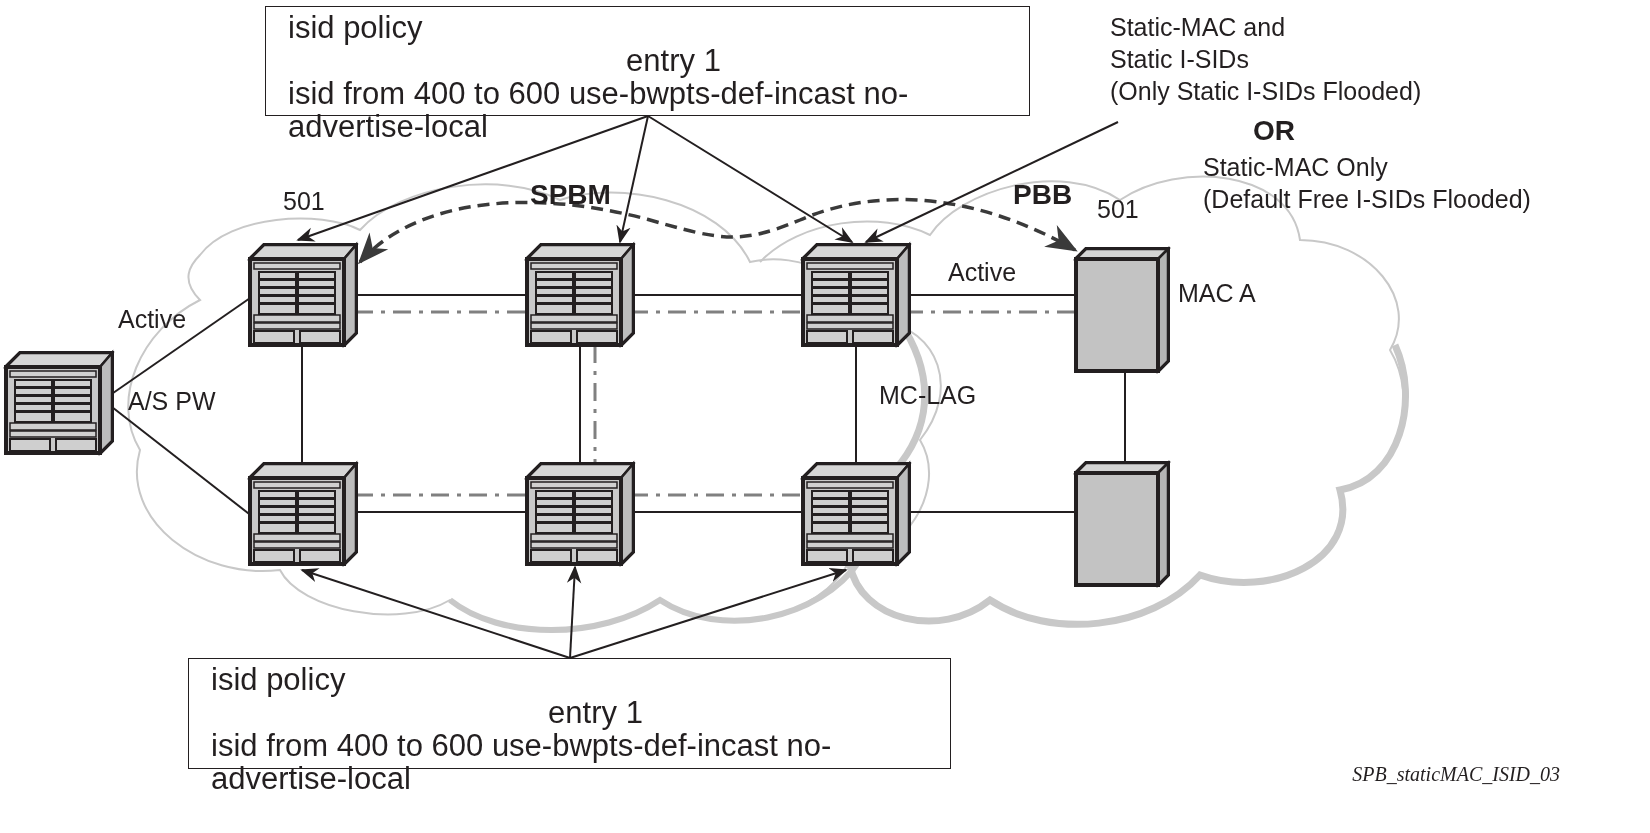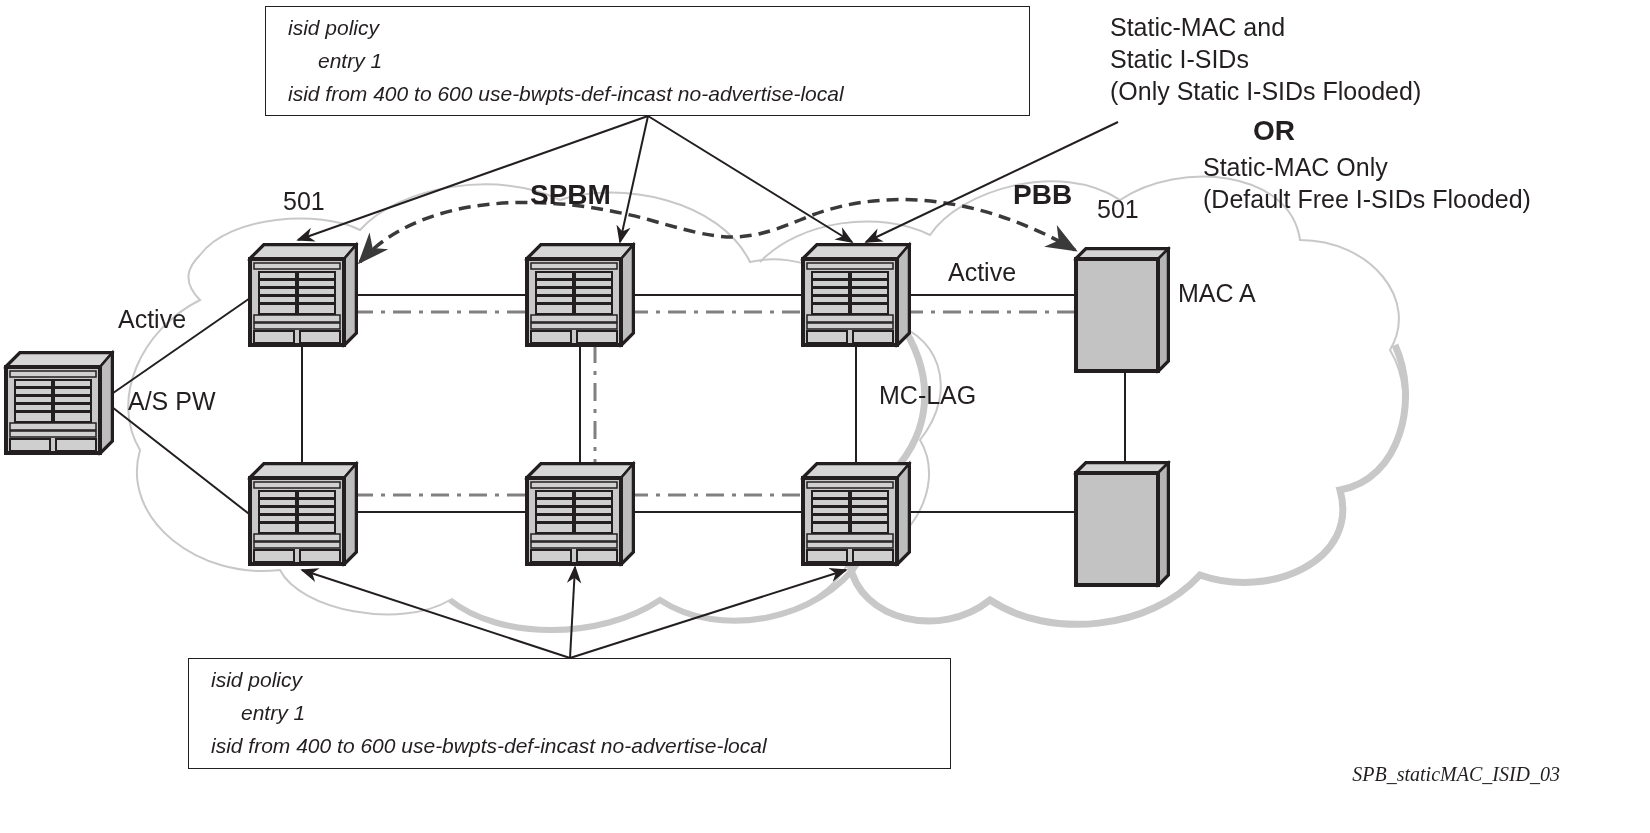--- a/index.html
+++ b/index.html
@@ -3,22 +3,22 @@
 <meta charset="utf-8">
 <style>
   html, body { margin: 0; padding: 0; background: #ffffff; }
   body { width: 1650px; height: 833px; position: relative; overflow: hidden;
          font-family: "Liberation Sans", sans-serif; color: #231f20; }
   svg#diagram { position: absolute; left: 0; top: 0; }
   .lbl { font-family: "Liberation Sans", sans-serif; fill: #231f20; }
   .bold { font-weight: bold; }
   .caption { font-family: "Liberation Serif", serif; font-style: italic; fill: #231f20; }
   .policy-box { position: absolute; border: 1.5px solid #231f20; background: #fff;
-                font-size: 21px; line-height: 33px; padding: 4px 0 0 22px; box-sizing: border-box; font-style: italic; }
-  .policy-box .indent { padding-left: 30px; }
+                font-size: 31px; line-height: 33px; padding: 4px 0 0 22px; box-sizing: border-box; }
+  .policy-box .indent { padding-left: 30px; text-align: center; }
 </style>
 </head>
 <body>
 
 <svg id="diagram" width="1650" height="833" viewBox="0 0 1650 833" xmlns="http://www.w3.org/2000/svg">
   <defs>
     <marker id="arrow" viewBox="0 0 10 10" refX="9" refY="5" markerWidth="9" markerHeight="9" orient="auto-start-reverse">
       <path d="M0,1 L10,5 L0,9 L3,5 Z" fill="#231f20"></path>
     </marker>
     <marker id="arrow-dash" viewBox="0 0 10 10" refX="9" refY="5" markerWidth="9" markerHeight="9" orient="auto-start-reverse">

